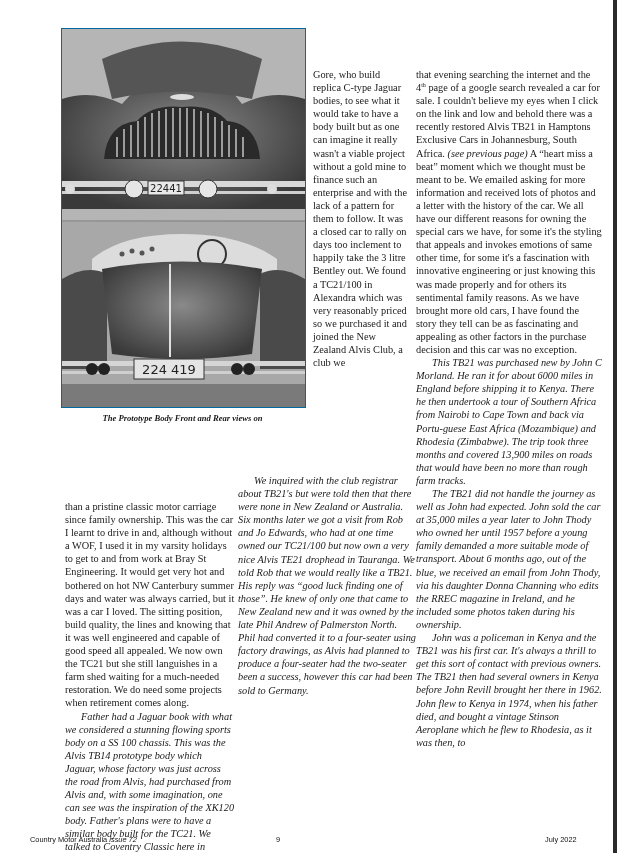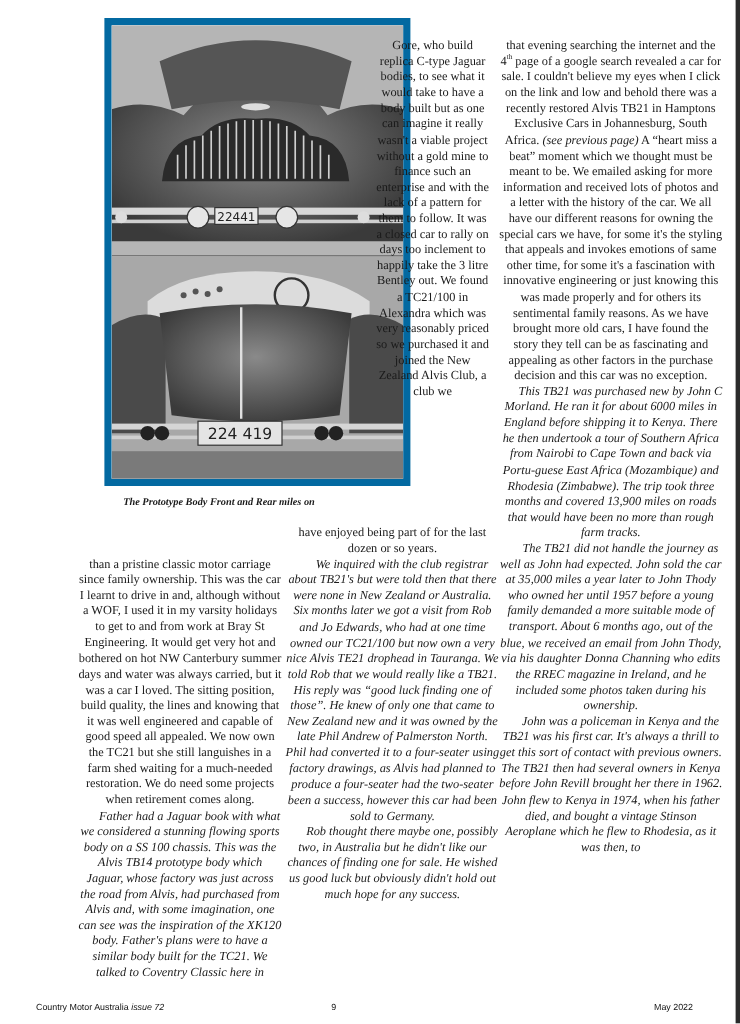--- a/index.html
+++ b/index.html
@@ -1,23 +1,23 @@
 <!DOCTYPE html>
 <html><head>
 <meta charset="utf-8">
 <style>
   html,body{margin:0;padding:0;}
   body{width:617px;height:853px;background:#fff;position:relative;overflow:hidden;
        font-family:"Liberation Serif","DejaVu Serif",serif;color:#1a1a1a;}
   .page-edge{position:absolute;right:0;top:0;width:4px;height:853px;background:#2b2b2b;}
-  .photo{position:absolute;left:61px;top:15px;width:243px;height:378px;border:6px solid #0369a1;overflow:hidden;margin-left:26px;}
+  .photo{position:absolute;left:61px;top:28px;width:243px;height:378px;border:1px solid #0369a1;overflow:hidden;}
   .photo svg{display:block;}
   .caption{position:absolute;left:61px;top:413px;width:243px;text-align:center;
            font-size:8.6px;line-height:10px;font-style:italic;font-weight:bold;}
-  .col{position:absolute;font-size:10.3px;line-height:13.1px;text-align:center;}
+  .col{position:absolute;font-size:10.3px;line-height:13.1px;text-align:left;margin-top:36px;}
   .col p{margin:0;}
   .indent{text-indent:16px;font-style:italic;}
   .c1{left:65px;top:464px;width:170px;}
   .c2top{left:313px;top:32px;width:95px;}
   .c2{left:238px;top:438px;width:178px;}
   .c3{left:416px;top:32px;width:186px;}
   sup{font-size:6px;line-height:0;}
   .footer{position:absolute;top:835px;font-family:"Liberation Sans","DejaVu Sans",sans-serif;font-size:7.4px;color:#111;}
   .f-left{left:30px;}
   .f-mid{left:276px;}
@@ -98,40 +98,38 @@
       <circle cx="42" cy="340" r="6" fill="#222"></circle>
     <circle cx="175" cy="340" r="6" fill="#222"></circle>
       <circle cx="187" cy="340" r="6" fill="#222"></circle>
     <rect x="72" y="330" width="70" height="20" fill="#e4e4e4" stroke="#333"></rect>
     <text x="107" y="345" font-size="13" text-anchor="middle" fill="#222" font-family="DejaVu Sans, sans-serif">224 419</text>
     <rect x="0" y="355" width="243" height="23" fill="#7a7a7a"></rect>
   </svg>
 </div>
 
 <div class="caption">
-  <div>The Prototype Body Front and Rear miles on</div>
+  <div>The Prototype Body Front and Rear views on</div>
 </div>
 
 <div class="col c2top">
   <p>Gore, who build replica C-type Jaguar bodies, to see what it would take to have a body built but as one can imagine it really wasn't a viable project without a gold mine to finance such an enterprise and with the lack of a pattern for them to follow. It was a closed car to rally on days too inclement to happily take the 3 litre Bentley out. We found a TC21/100 in Alexandra which was very reasonably priced so we purchased it and joined the New Zealand Alvis Club, a club we</p>
 </div>
 
 <div class="col c1">
   <p>than a pristine classic motor carriage since family ownership. This was the car I learnt to drive in and, although without a WOF, I used it in my varsity holidays to get to and from work at Bray St Engineering. It would get very hot and bothered on hot NW Canterbury summer days and water was always carried, but it was a car I loved. The sitting position, build quality, the lines and knowing that it was well engineered and capable of good speed all appealed. We now own the TC21 but she still languishes in a farm shed waiting for a much-needed restoration. We do need some projects when retirement comes along.</p>
   <p class="indent">Father had a Jaguar book with what we considered a stunning flowing sports body on a SS 100 chassis. This was the Alvis TB14 prototype body which Jaguar, whose factory was just across the road from Alvis, had purchased from Alvis and, with some imagination, one can see was the inspiration of the XK120 body. Father's plans were to have a similar body built for the TC21. We talked to Coventry Classic here in</p>
 </div>
 
 <div class="col c2">
-  <p>have enjoyed being part of for the last dozen or so years.</p>
   <p class="indent">We inquired with the club registrar about TB21's but were told then that there were none in New Zealand or Australia. Six months later we got a visit from Rob and Jo Edwards, who had at one time owned our TC21/100 but now own a very nice Alvis TE21 drophead in Tauranga. We told Rob that we would really like a TB21. His reply was “good luck finding one of those”. He knew of only one that came to New Zealand new and it was owned by the late Phil Andrew of Palmerston North. Phil had converted it to a four-seater using factory drawings, as Alvis had planned to produce a four-seater had the two-seater been a success, however this car had been sold to Germany.</p>
-  <p class="indent">Rob thought there maybe one, possibly two, in Australia but he didn't like our chances of finding one for sale. He wished us good luck but obviously didn't hold out much hope for any  success.</p>
 </div>
 
 <div class="col c3">
   <p><span>that evening searching the internet and the 4</span><sup>th</sup><span> page of a google search revealed a car for sale. I couldn't believe my eyes when I click on the link and low and behold there was a recently restored Alvis TB21 in Hamptons Exclusive Cars in Johannesburg, South Africa. </span><em>(see previous page)</em><span> A “heart miss a beat” moment which we thought must be meant to be. We emailed asking for more information and received lots of photos and a letter with the history of the car. We all have our different reasons for owning the special cars we have, for some it's the styling that appeals and invokes emotions of same other time, for some it's a fascination with innovative engineering or just knowing this was made properly and for others its sentimental family reasons. As we have brought more old cars, I have found the story they tell can be as fascinating and appealing as other factors in the purchase decision and this car was no exception.</span></p>
   <p class="indent">This TB21 was purchased new by John C Morland. He ran it for about 6000 miles in England before shipping it to Kenya. There he then undertook a tour of Southern Africa from Nairobi to Cape Town and back via Portu-guese East Africa (Mozambique) and Rhodesia (Zimbabwe). The trip took three months and covered 13,900 miles on roads that would have been no more than rough farm tracks.</p>
   <p class="indent">The TB21 did not handle the journey as well as John had expected. John sold the car at 35,000 miles a year later to John Thody who owned her until 1957 before a young family demanded a more suitable mode of transport. About 6 months ago, out of the blue, we received an email from John Thody, via his daughter Donna Channing who edits the RREC magazine in Ireland, and he included some photos taken during his ownership.</p>
   <p class="indent">John was a policeman in Kenya and the TB21 was his first car. It's always a thrill to get this sort of contact with previous owners. The TB21 then had several owners in Kenya before John Revill brought her there in 1962. John flew to Kenya in 1974, when his father died, and bought a vintage Stinson Aeroplane which he flew to Rhodesia, as it was then, to</p>
 </div>
 
 <div class="footer f-left"><span>Country Motor Australia</span> <em>issue 72</em></div>
 <div class="footer f-mid">9</div>
-<div class="footer f-right">May 2022</div>
+<div class="footer f-right">July 2022</div>
 
 </body></html>

